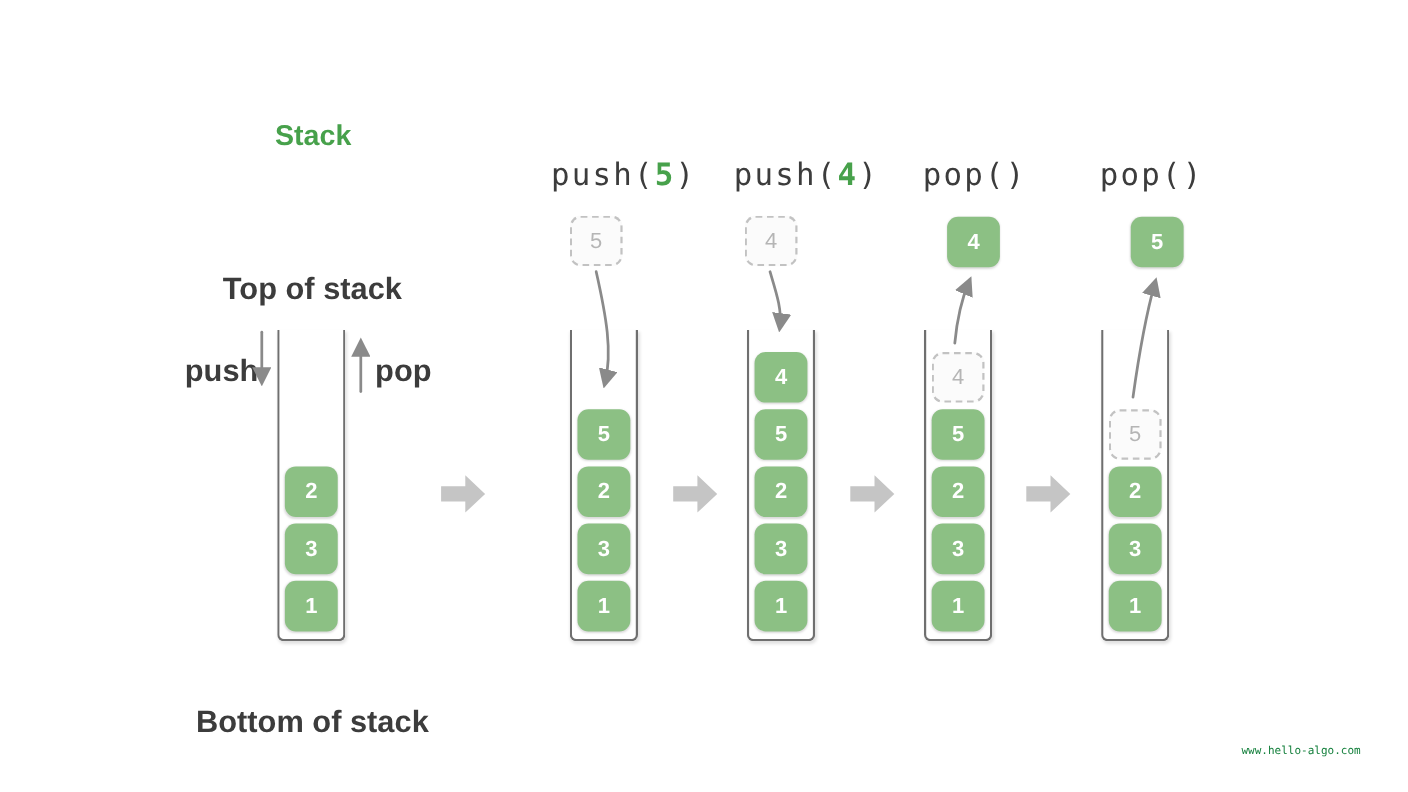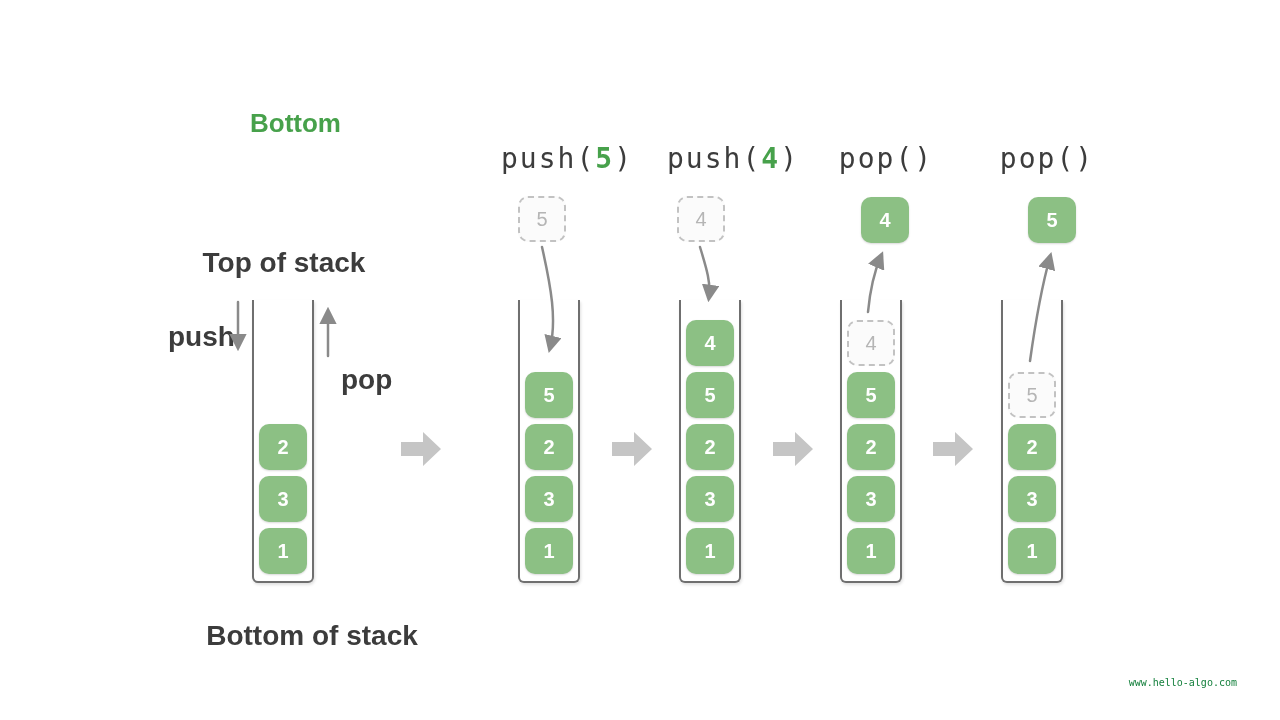--- a/index.html
+++ b/index.html
@@ -29,26 +29,26 @@
   .overlay{position:absolute;left:0;top:0;pointer-events:none;}
 
   .watermark{position:absolute;right:43px;top:677px;
              font-family:"DejaVu Sans Mono", monospace;font-size:10px;color:#15803d;}
 </style>
 </head>
 <body>
 
 <div id="canvas">
 
-  <div class="abs diagram-title" style="left:250px;top:108px;">Bottom</div>
+  <div class="abs diagram-title" style="left:250px;top:108px;">Stack</div>
 
   <div class="abs side-label centered" style="left:284px;top:247px;">Top of stack</div>
   <div class="abs side-label" style="left:168px;top:321px;">push</div>
-  <div class="abs side-label" style="left:341px;top:321px;margin-top:43px;">pop</div>
-  <div class="abs side-label centered" style="left:284px;top:620px;margin-left:28px;">Bottom of stack</div>
+  <div class="abs side-label" style="left:341px;top:321px;">pop</div>
+  <div class="abs side-label centered" style="left:284px;top:640px;">Bottom of stack</div>
 
   <div class="op-label" style="left:567px;"><span>push(</span><span class="arg">5</span><span>)</span></div>
   <div class="op-label" style="left:733px;"><span>push(</span><span class="arg">4</span><span>)</span></div>
   <div class="op-label" style="left:886px;"><span>pop()</span><span class="arg"></span><span></span></div>
   <div class="op-label" style="left:1047px;"><span>pop()</span><span class="arg"></span><span></span></div>
 
   <div class="container" style="left:252px;"></div>
   <div class="container" style="left:518px;"></div>
   <div class="container" style="left:679px;"></div>
   <div class="container" style="left:840px;"></div>

